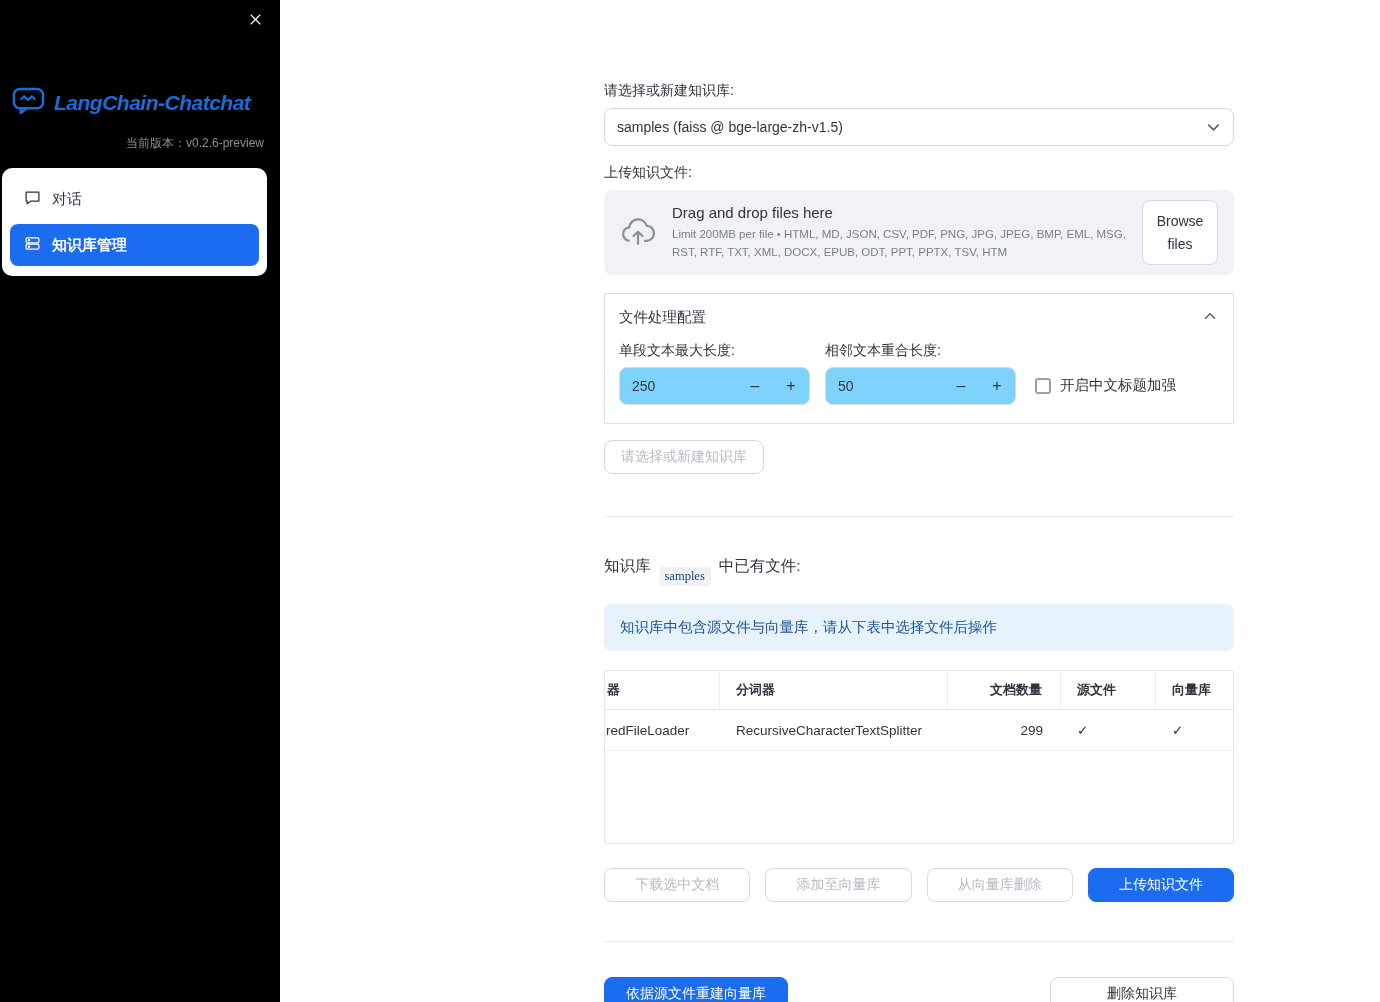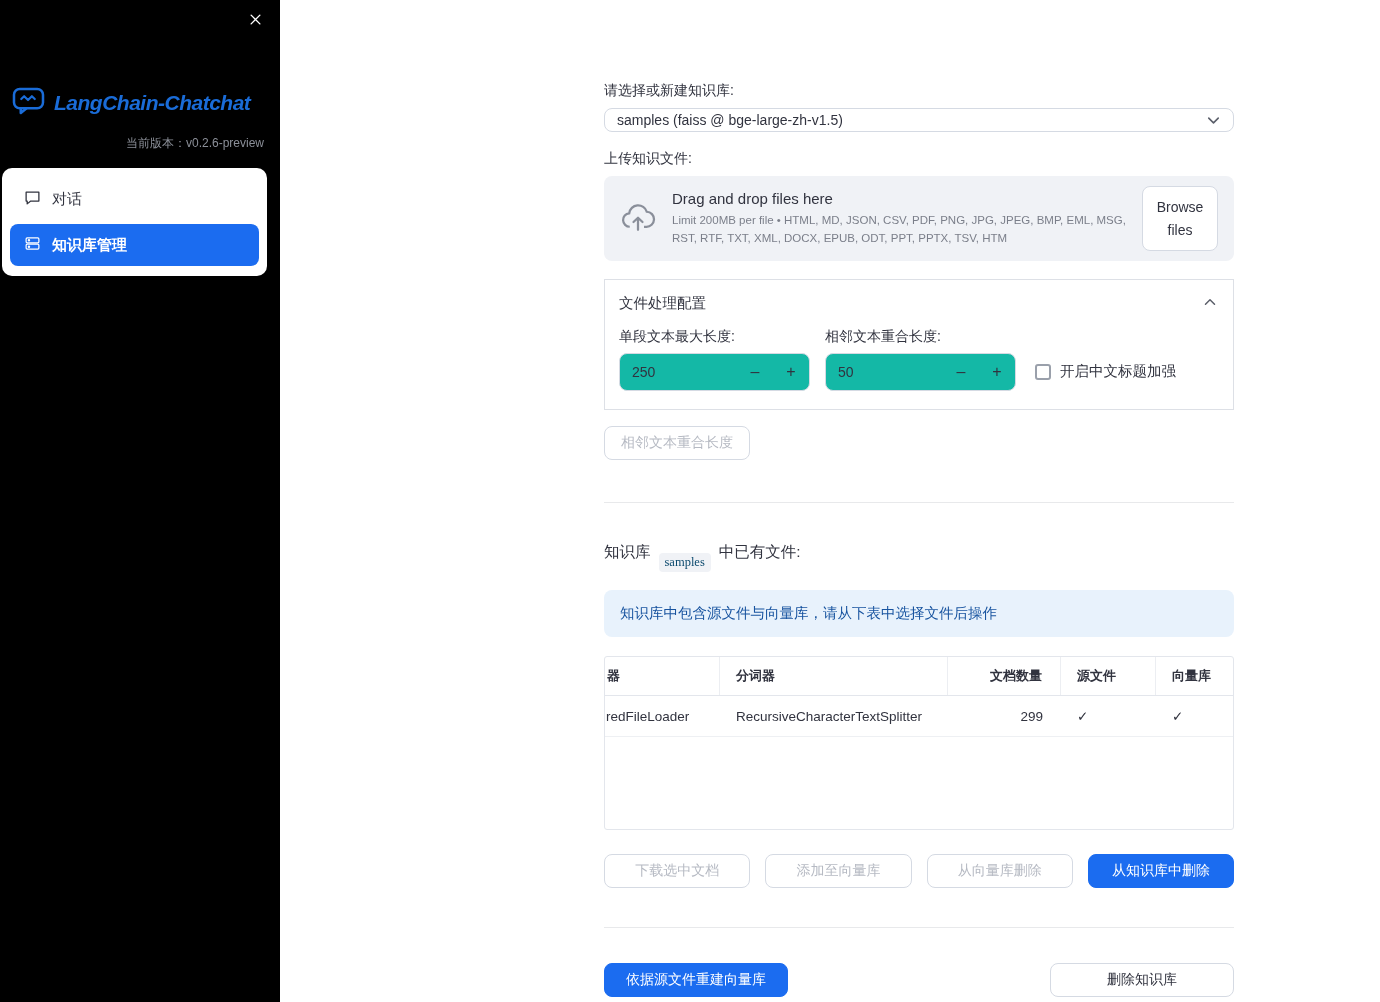--- a/index.html
+++ b/index.html
@@ -25,41 +25,41 @@
   .version{text-align:right; padding:16px 16px 0 0; font-size:12px; color:#8b8f98;}
   .menu-card{background:#fff; border-radius:10px; margin:16px 13px 0 2px; padding:10px 8px;}
   .menu-item{display:flex; align-items:center; gap:11px; padding:11px 14px; border-radius:8px;
     color:var(--text); font-size:15px; cursor:pointer;}
   .menu-item + .menu-item{margin-top:4px;}
   .menu-item.selected{background:var(--accent); color:#fff; font-weight:bold;}
   
   .main{flex:1; position:relative; background:#fff;}
   .content{width:630px; margin-left:324px; padding-top:82px;}
   .widget-label{font-size:14px; color:var(--text); margin-bottom:8px;}
-  .selectbox{height:24px; border:1px solid var(--border); border-radius:8px; background:#fff;
+  .selectbox{height:38px; border:1px solid var(--border); border-radius:8px; background:#fff;
     display:flex; align-items:center; padding:0 10px 0 12px; font-size:14px; cursor:pointer; margin-bottom:18px;gap:35px;}
   .selectbox .chev{margin-left:auto; display:flex; align-items:center;}
   
   .dropzone{background:#f0f2f6; border-radius:8px; height:85px; display:flex; align-items:center;
     gap:16px; padding:14px 16px; margin-bottom:18px;}
   .dz-text{flex:1;}
   .dz-title{font-size:15px; margin-bottom:5px;}
   .dz-sub{font-size:11.5px; color:#7b7f8a; line-height:1.55; max-width:478px;}
   .browse-btn{width:76px; background:#fff; border:1px solid var(--border); border-radius:8px;
     padding:9px 6px; font-size:14px; color:var(--text); text-align:center; line-height:1.6; cursor:pointer;}
   
   .expander{border:1px solid #dde0e6; border-radius:0; margin-bottom:16px;}
   .exp-header{display:flex; align-items:center; justify-content:space-between;
     padding:13px 14px 10px; font-size:14.5px; cursor:pointer;}
   .exp-body{padding:4px 14px 18px;}
   .fields{display:flex; align-items:flex-end;}
   .field{width:191px; margin-right:15px;}
   .field-label{font-size:14px; margin-bottom:7px;}
   .num-input{display:flex; align-items:stretch; height:38px; border:1px solid var(--border);
-    border-radius:8px; background:#14b8a6; overflow:hidden;}
+    border-radius:8px; background:#7dd3fc; overflow:hidden;}
   .num-value{flex:1; display:flex; align-items:center; padding-left:12px; font-size:14px;}
   .step-btn{width:36px; display:flex; align-items:center; justify-content:center;
     font-size:16px; color:var(--text); cursor:pointer; user-select:none;}
   .checkbox-row{display:flex; align-items:center; gap:9px; margin:0 0 10px 4px;}
   .checkbox-box{width:16px; height:16px; border:2px solid #9aa0ab; border-radius:3px; background:#fff; cursor:pointer;}
   .cb-label{font-size:14.5px;}
   
   .btn{height:34px; padding:0 16px; border-radius:8px; font-size:14px; background:#fff;
     border:1px solid var(--border); color:var(--text); display:inline-flex; align-items:center;
     justify-content:center; cursor:pointer; white-space:nowrap; font-family:inherit;}
@@ -195,21 +195,21 @@
             </div>
           </div>
           <div class="checkbox-row">
             <span class="checkbox-box"></span>
             <span class="cb-label">开启中文标题加强</span>
           </div>
         </div>
       </div>
     </div>
 
-    <button class="btn disabled">相邻文本重合长度</button>
+    <button class="btn disabled">请选择或新建知识库</button>
 
     <hr class="divider d1">
 
     <div class="files-line">
       <span>知识库</span>
       <span class="code">samples</span>
       <span>中已有文件:</span>
     </div>
 
     <div class="info-alert">
@@ -230,21 +230,21 @@
         <div class="t-cell num">299</div>
         <div class="t-cell">✓</div>
         <div class="t-cell">✓</div>
       </div>
     </div>
 
     <div class="btn-row">
       <button class="btn disabled">下载选中文档</button>
       <button class="btn disabled">添加至向量库</button>
       <button class="btn disabled">从向量库删除</button>
-      <button class="btn primary">从知识库中删除</button>
+      <button class="btn primary">上传知识文件</button>
     </div>
 
     <hr class="divider d2">
 
     <div class="bottom-row">
       <button class="btn primary">依据源文件重建向量库</button>
       <button class="btn">删除知识库</button>
     </div>
 
   </div>

